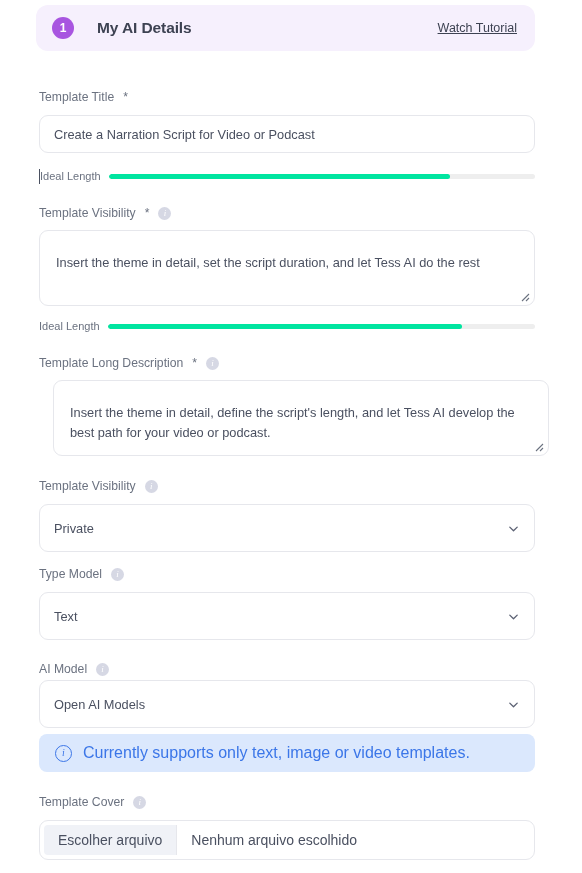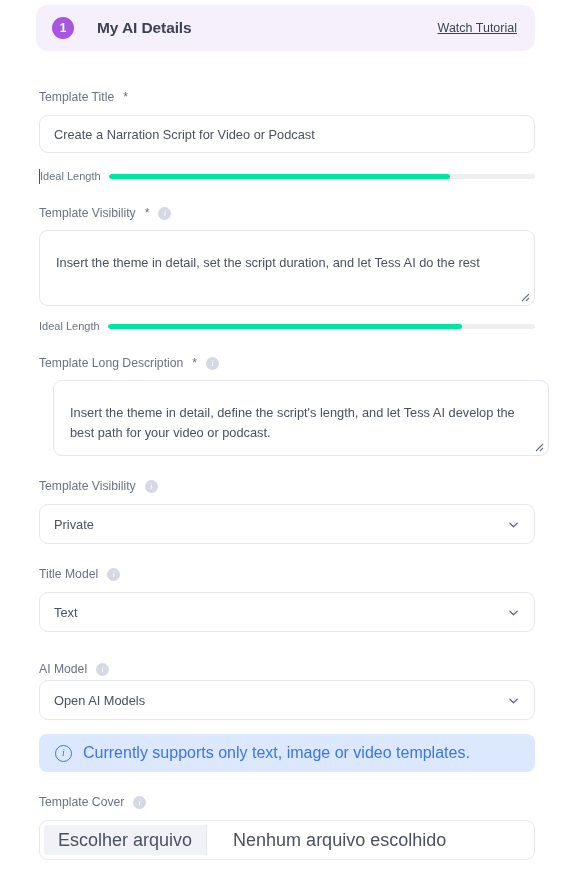--- a/index.html
+++ b/index.html
@@ -159,21 +159,21 @@
     position: absolute;
     left: 0;
     top: 0;
     bottom: 0;
     background: #00e5a0;
     border-radius: 3px;
   }
 
   
   .select-box {
-    height: 40px;
+    height: 48px;
     display: flex;
     align-items: center;
     padding: 14px 14px;
     font-size: 12.8px;
     color: #4a5060;
     cursor: pointer;
   }
   .chevron {
     margin-left: auto;
     width: 13px;
@@ -222,32 +222,31 @@
     align-items: stretch;
     overflow: hidden;
     padding: 4px;
   }
   .file-button {
     background: #f0f2f7;
     border-right: 1px solid #e6e7ec;
     display: flex;
     align-items: center;
     padding: 12px 14px;
-    font-size: 18px;
+    font-size: 14px;
     color: #4a5060;
     cursor: pointer;
     border-radius: 4px 0 0 4px;
   }
   .file-name {
     display: flex;
     align-items: center;
     padding: 0 14px;
-    font-size: 18px;
-    color: #4a5060;
-    margin-left: 12px;
+    font-size: 14px;
+    color: #4a5060;
   }
 </style>
 </head>
 <body>
 
 <div class="header-card">
   <div class="step-badge">1</div>
   <div class="header-title">My AI Details</div>
   <a class="watch-tutorial">Watch Tutorial</a>
 </div>
@@ -304,21 +303,21 @@
   <span class="info-icon">i</span>
 </div>
 <div class="select-box" style="top:504px;">
   <span>Private</span>
   <svg class="chevron" viewBox="0 0 14 14">
     <path d="M3 5.5 L7 9.5 L11 5.5" stroke="#5b6173" stroke-width="1.4" fill="none" stroke-linecap="round" stroke-linejoin="round"></path>
   </svg>
 </div>
 
 <div class="field-label" style="left:39px; top:567px;">
-  <span>Title Model</span>
+  <span>Type Model</span>
   <span class="info-icon">i</span>
 </div>
 <div class="select-box" style="top:592px;">
   <span>Text</span>
   <svg class="chevron" viewBox="0 0 14 14">
     <path d="M3 5.5 L7 9.5 L11 5.5" stroke="#5b6173" stroke-width="1.4" fill="none" stroke-linecap="round" stroke-linejoin="round"></path>
   </svg>
 </div>
 
 <div class="field-label" style="left:39px; top:662px;">

